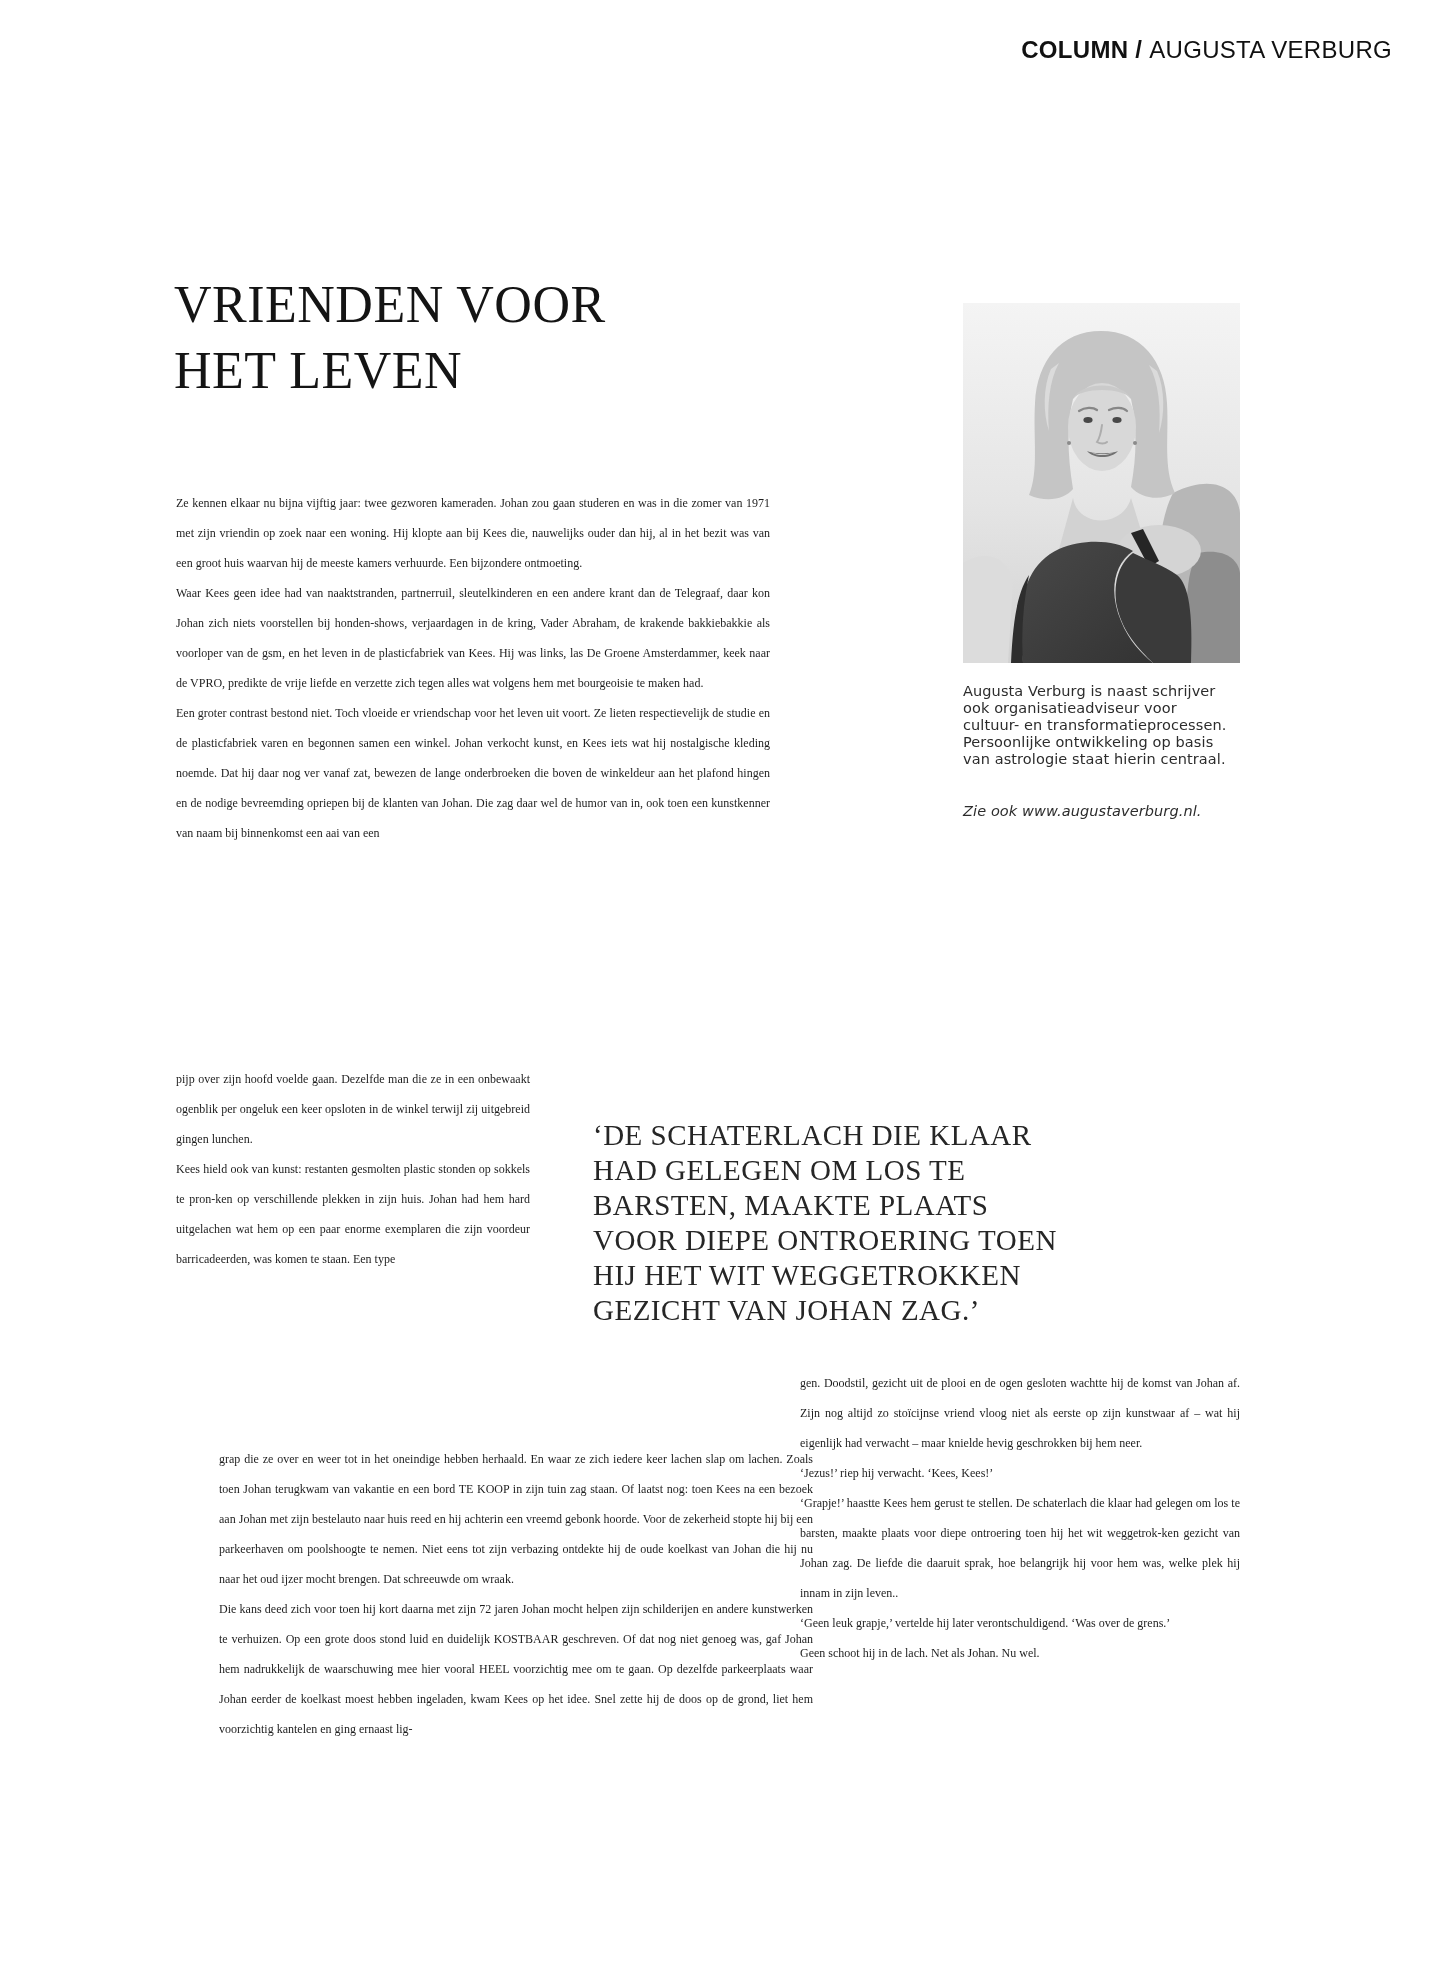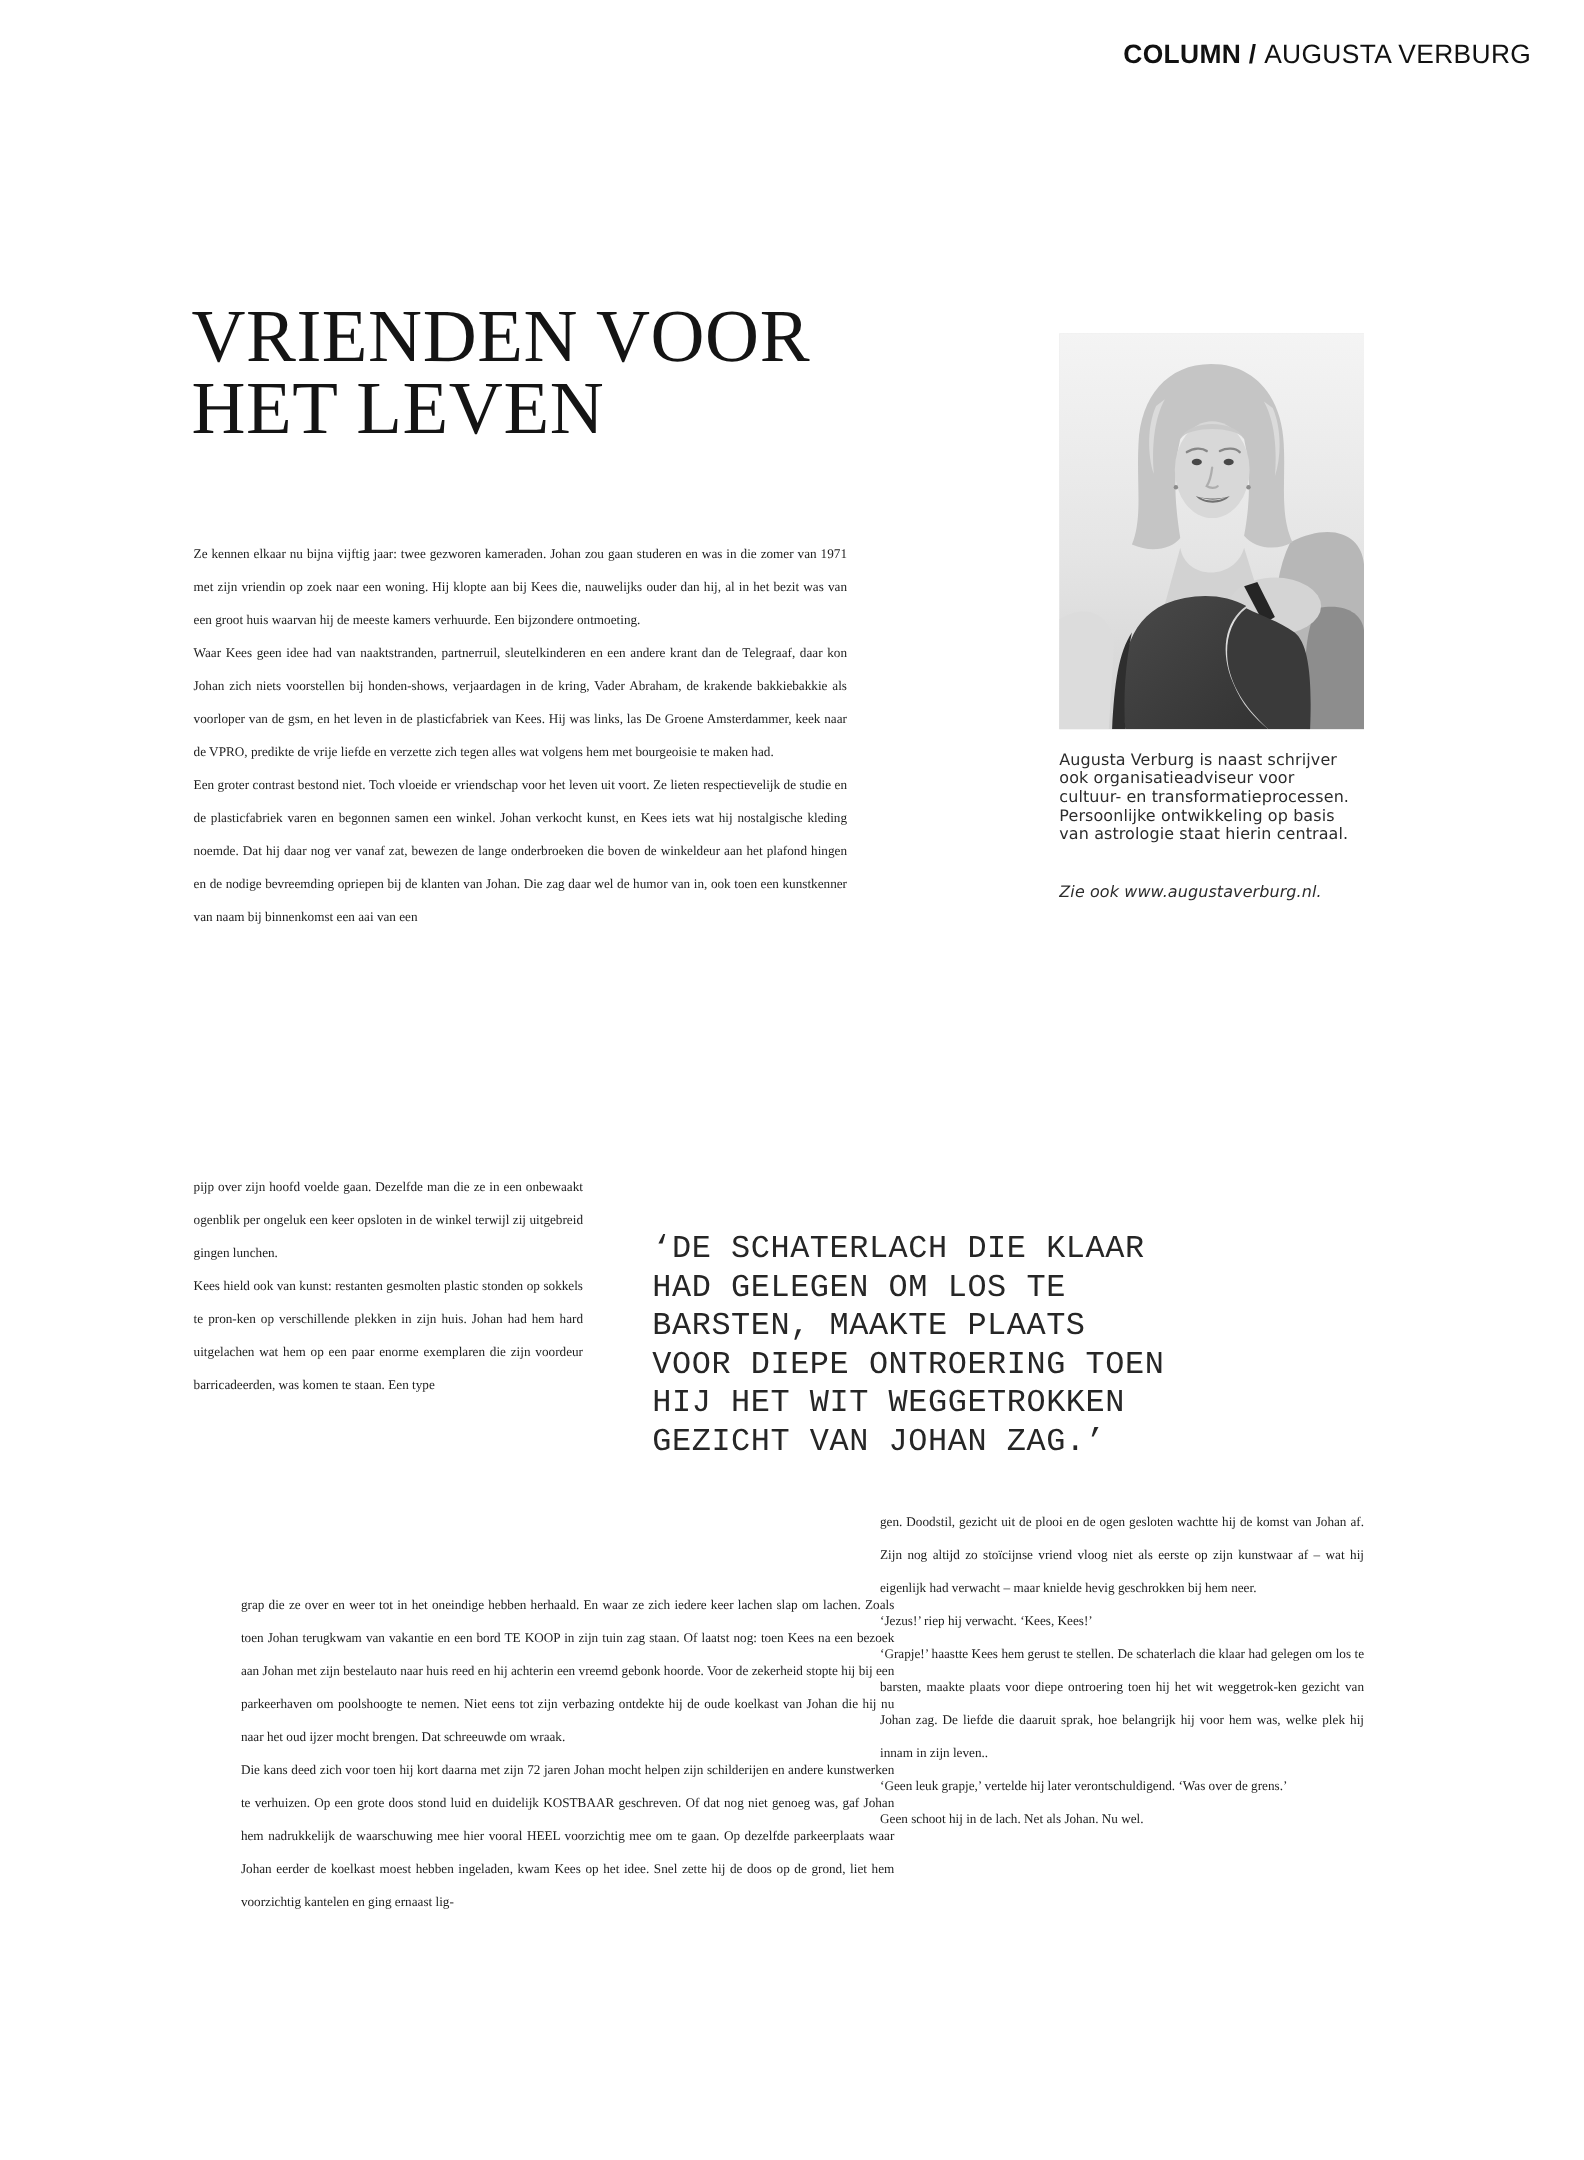--- a/index.html
+++ b/index.html
@@ -18,37 +18,37 @@
     font-size:24px;letter-spacing:.3px;color:#111;
     white-space:nowrap;
   }
   .kicker .section{font-weight:700;}
   .kicker .author{font-weight:400;margin-top:44px;}
   
   .headline{
     position:absolute;left:174px;top:272px;
     font-family:"Liberation Serif","DejaVu Serif",serif;
     font-weight:400;color:#141414;
-    font-size:68px;line-height:66px;letter-spacing:.5px;
+    font-size:52px;line-height:66px;letter-spacing:.5px;
   }
   
   .bodytext{
     position:absolute;
     font-size:12px;line-height:30px;
     text-align:justify;color:#1d1d1d;
   }
   .bodytext p{margin:0;padding:0;}
   .col-top{left:176px;top:488px;width:594px;}
   .col-narrow{left:176px;top:1064px;width:354px;}
   .col-bl{left:176px;top:1444px;width:594px;margin-left:43px;}
   .col-br{left:800px;top:1368px;width:440px;}
   
   .pullquote{
     position:absolute;left:593px;top:1118px;width:470px;
-    font-family:Liberation Mono, monospace;
+    font-family:Liberation Serif, serif;
     font-size:29px;line-height:35px;letter-spacing:.5px;
     color:#262626;white-space:pre-line;
   }
   
   .photo{
     position:absolute;left:963px;top:303px;width:277px;height:360px;
     filter:grayscale(1);
     background:#e8e8e6;
   }
   .photo svg{display:block;width:100%;height:100%;}

